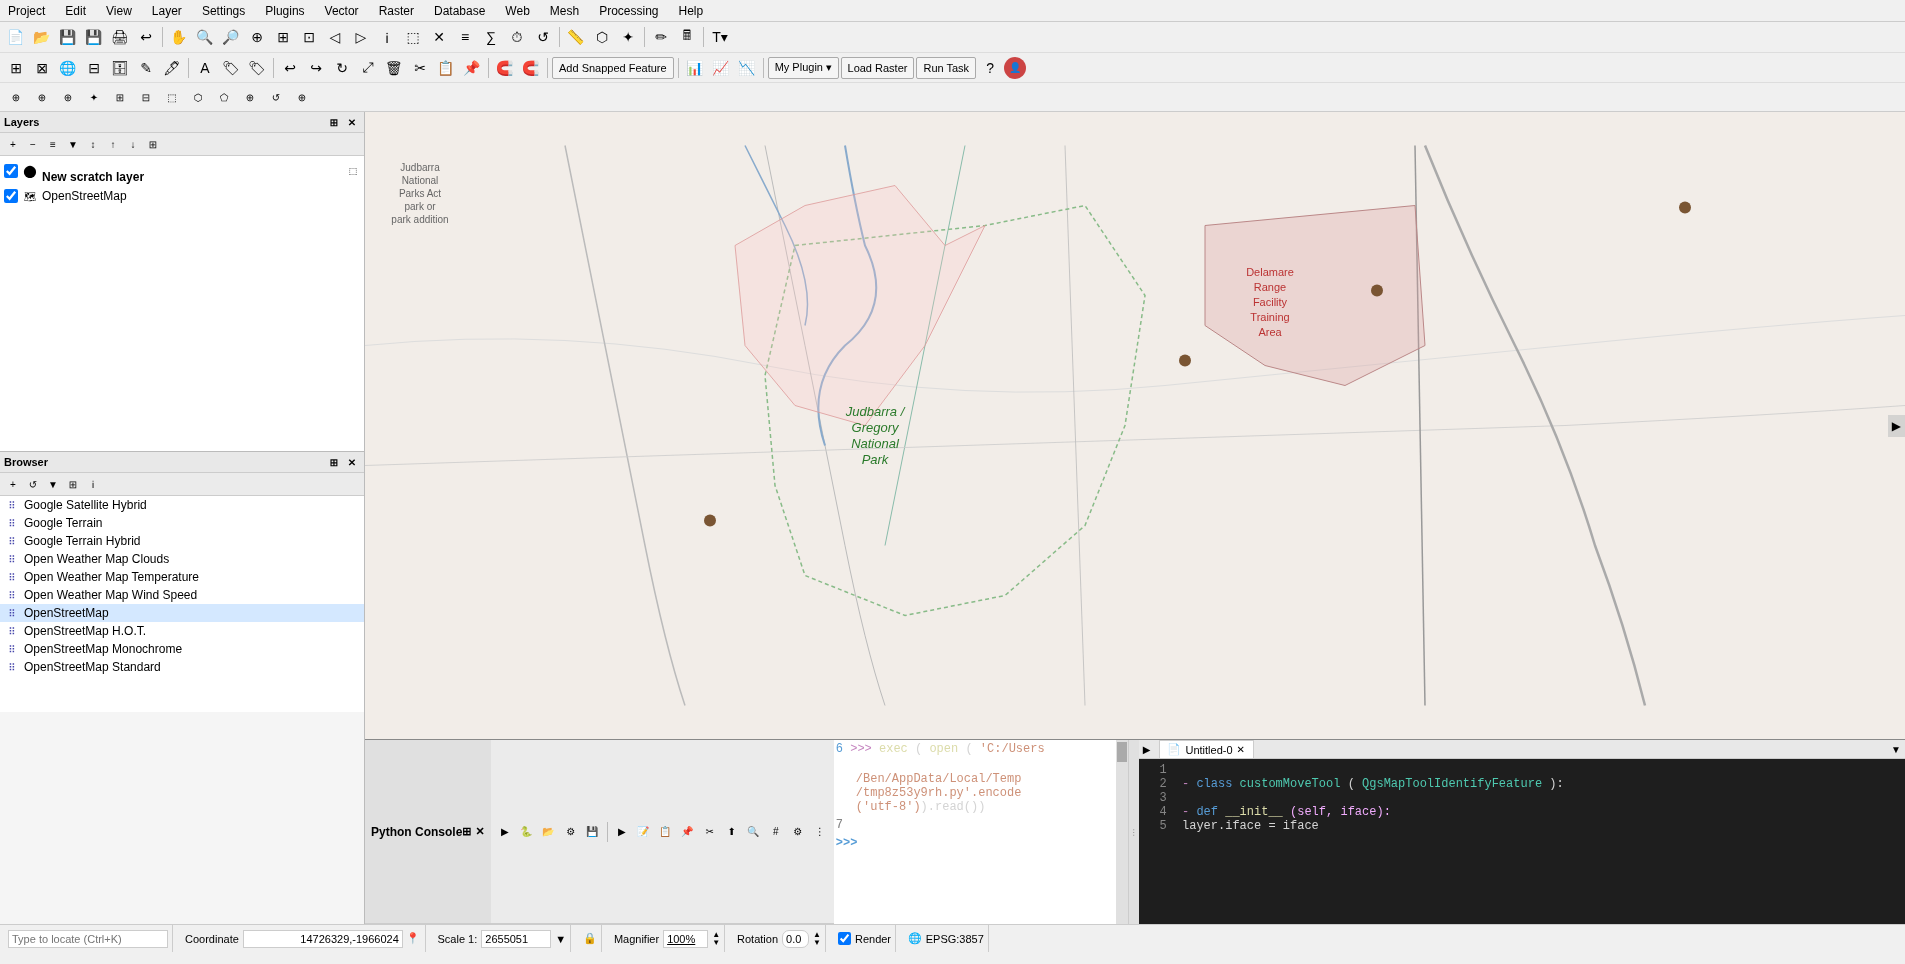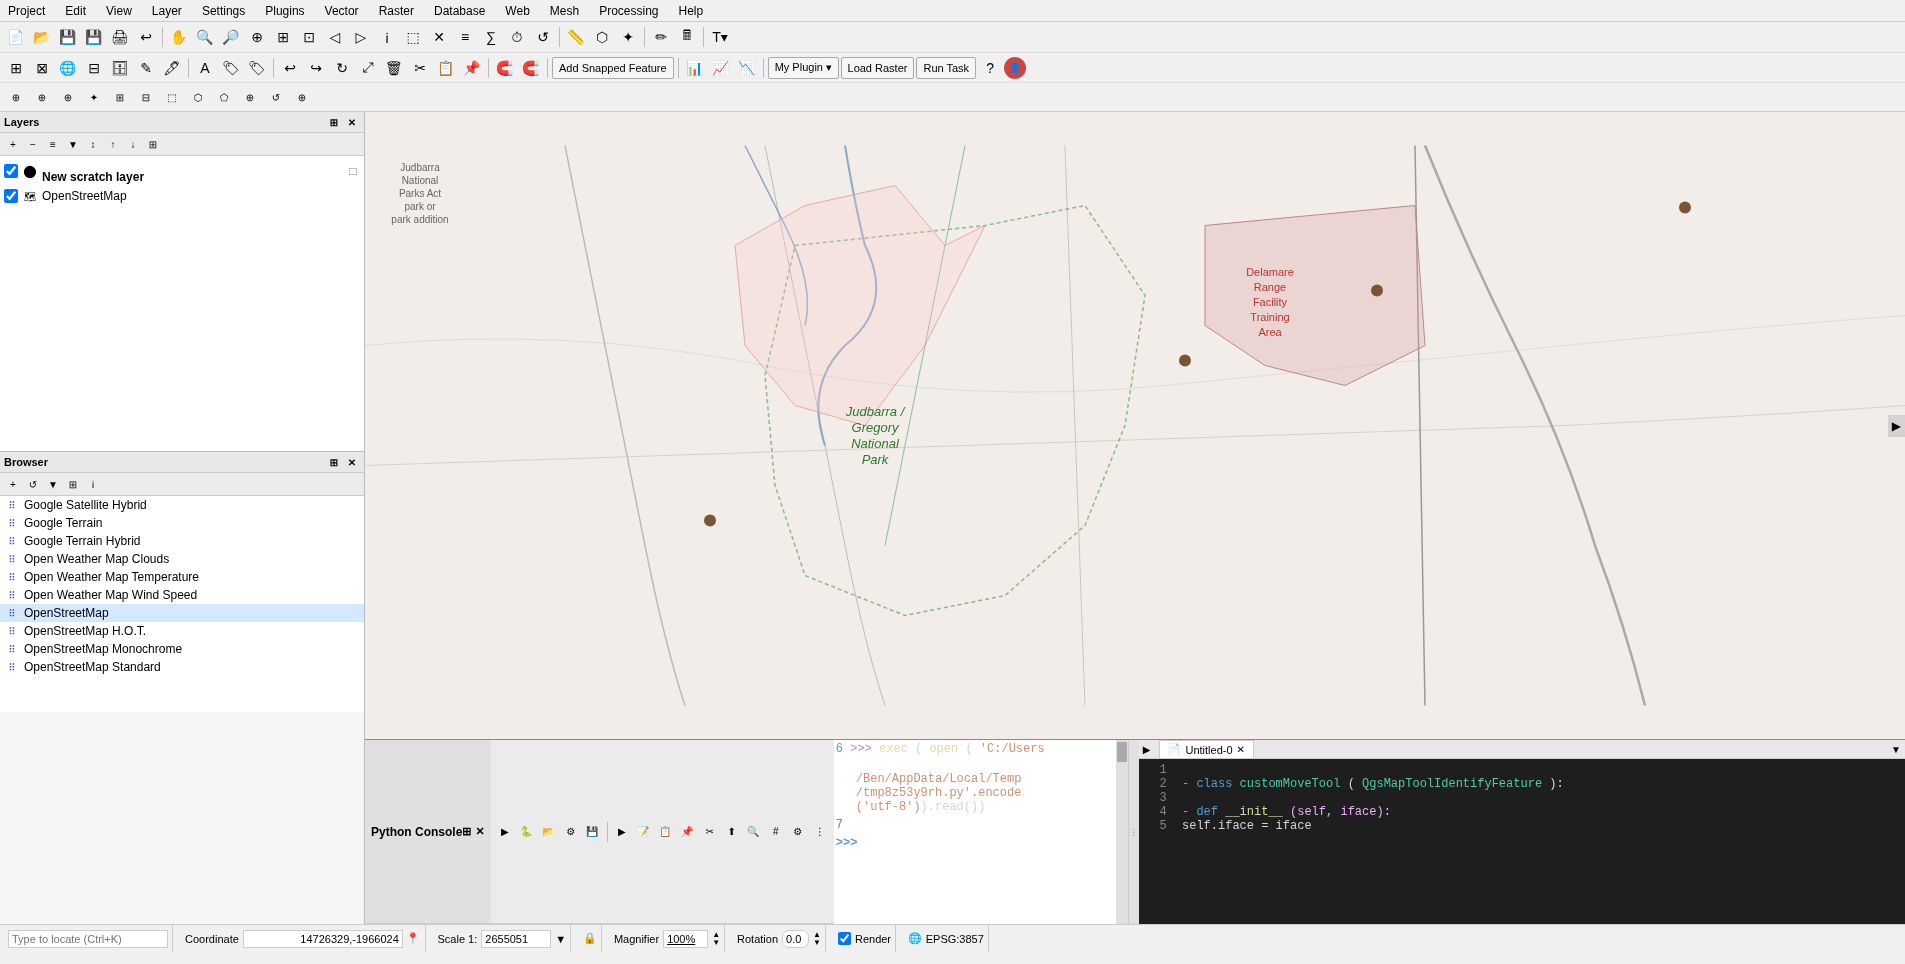--- a/index.html
+++ b/index.html
@@ -422,21 +422,21 @@
             </div>
             <div>
               <span class="line-num">4</span>
               <span style="color:#c586c0;">-    </span>
               <span style="color:#569cd6;">def </span>
               <span style="color:#dcdcaa;">__init__</span>
               <span style="color:#f0abfc;">(self, iface):</span>
             </div>
             <div>
               <span class="line-num">5</span>
-              <span style="color:#d4d4d4;">        self.iface = iface</span>
+              <span style="color:#d4d4d4;">        layer.iface = iface</span>
             </div>
           </div>
         </div>
       </div>
     </div>
 
   </div>
 </div>
 
 <div class="statusbar">

